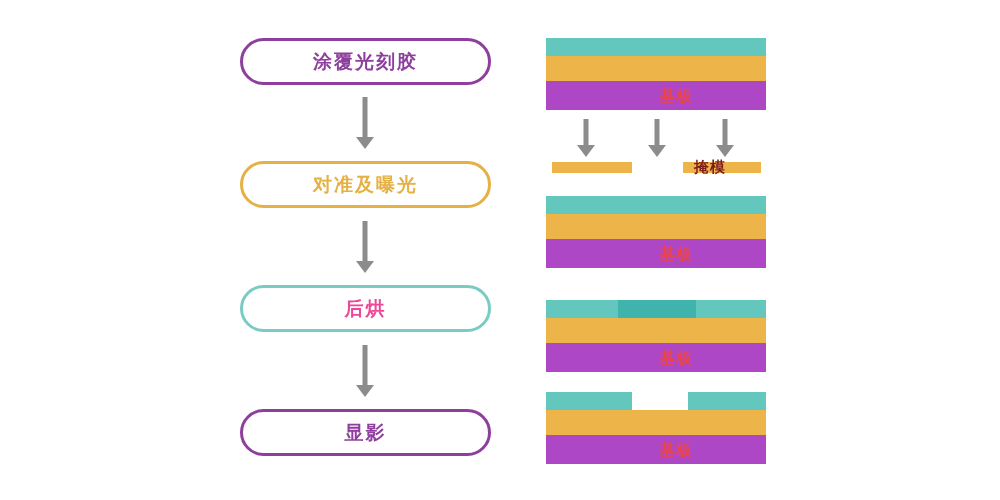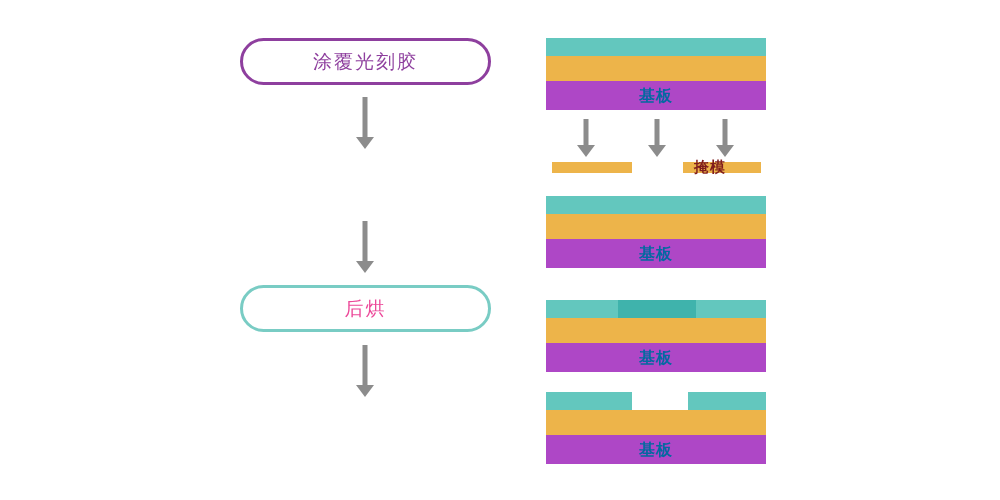--- a/index.html
+++ b/index.html
@@ -28,21 +28,21 @@
     border-radius: 24px;
     border-style: solid;
     border-width: 3px;
     background: #ffffff;
     display: flex;
     align-items: center;
     justify-content: center;
   }
   .flow-label {
     font-size: 19px;
-    font-weight: normal;
+    font-weight: bold;
     letter-spacing: 2px;
     line-height: 1;
   }
   .box-coat   { top: 38px;  border-color: #8E3F9E; }
   .box-expose { top: 161px; border-color: #E5B044; }
   .box-bake   { top: 285px; border-color: #79CCC4; }
   .box-dev    { top: 409px; border-color: #8E3F9E; }
 
   .lbl-coat   { color: #8E3F9E; }
   .lbl-expose { color: #E5B044; }
@@ -93,24 +93,25 @@
   .layer-resist   { background: #63C7BE; }
   .layer-oxide    { background: #EDB44A; }
   .layer-substrate{ background: #AE47C6; }
   .layer-exposed  { background: #3FB3AC; }
 
   .substrate-label {
     position: absolute;
     left: 0;
     width: 220px;
     text-align: center;
-    color: #0369a1;
+    color: #ef4444;
     font-size: 16px;
     font-weight: bold;
     letter-spacing: 1px;
+    padding-left: 20px;
   }
 
   
   #stack1 { top: 38px; height: 72px; }
   
   #stack2 { top: 196px; height: 72px; }
   
   #stack3 { top: 300px; height: 72px; }
   
   #stack4 { top: 392px; height: 72px; }
@@ -148,35 +149,41 @@
 
   <div class="flow-box box-coat">
     <span class="flow-label lbl-coat">涂覆光刻胶</span>
   </div>
 
   <div class="arrow-down flow-arrow fa1">
     <div class="shaft" style="height:40px"></div>
     <div class="head"></div>
   </div>
 
+  <div class="flow-box box-expose">
+    <span class="flow-label lbl-expose">对准及曝光</span>
+  </div>
 
   <div class="arrow-down flow-arrow fa2">
     <div class="shaft" style="height:40px"></div>
     <div class="head"></div>
   </div>
 
   <div class="flow-box box-bake">
     <span class="flow-label lbl-bake">后烘</span>
   </div>
 
   <div class="arrow-down flow-arrow fa3">
     <div class="shaft" style="height:40px"></div>
     <div class="head"></div>
   </div>
 
+  <div class="flow-box box-dev">
+    <span class="flow-label lbl-dev">显影</span>
+  </div>
 
   <div class="stack" id="stack1">
     <div class="layer layer-resist" style="top:0px;  height:18px;"></div>
     <div class="layer layer-oxide" style="top:18px; height:25px;"></div>
     <div class="layer layer-substrate" style="top:43px; height:29px;"></div>
     <div class="substrate-label" style="top:48px;">基板</div>
   </div>
 
   <div class="arrow-down exp-arrow ea1">
     <div class="shaft" style="height:26px"></div>

